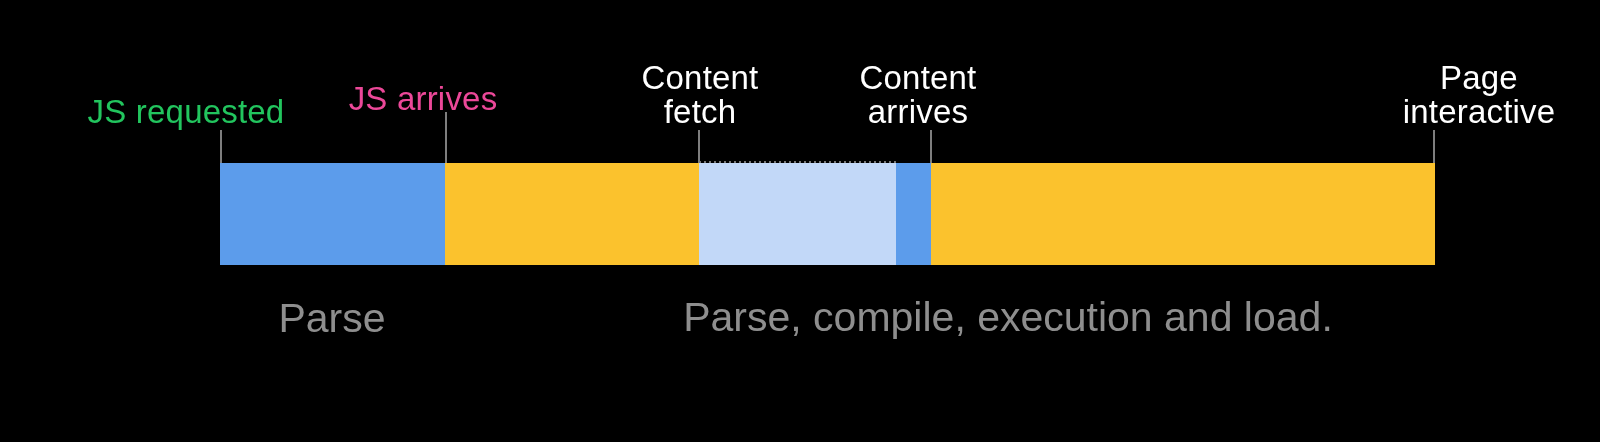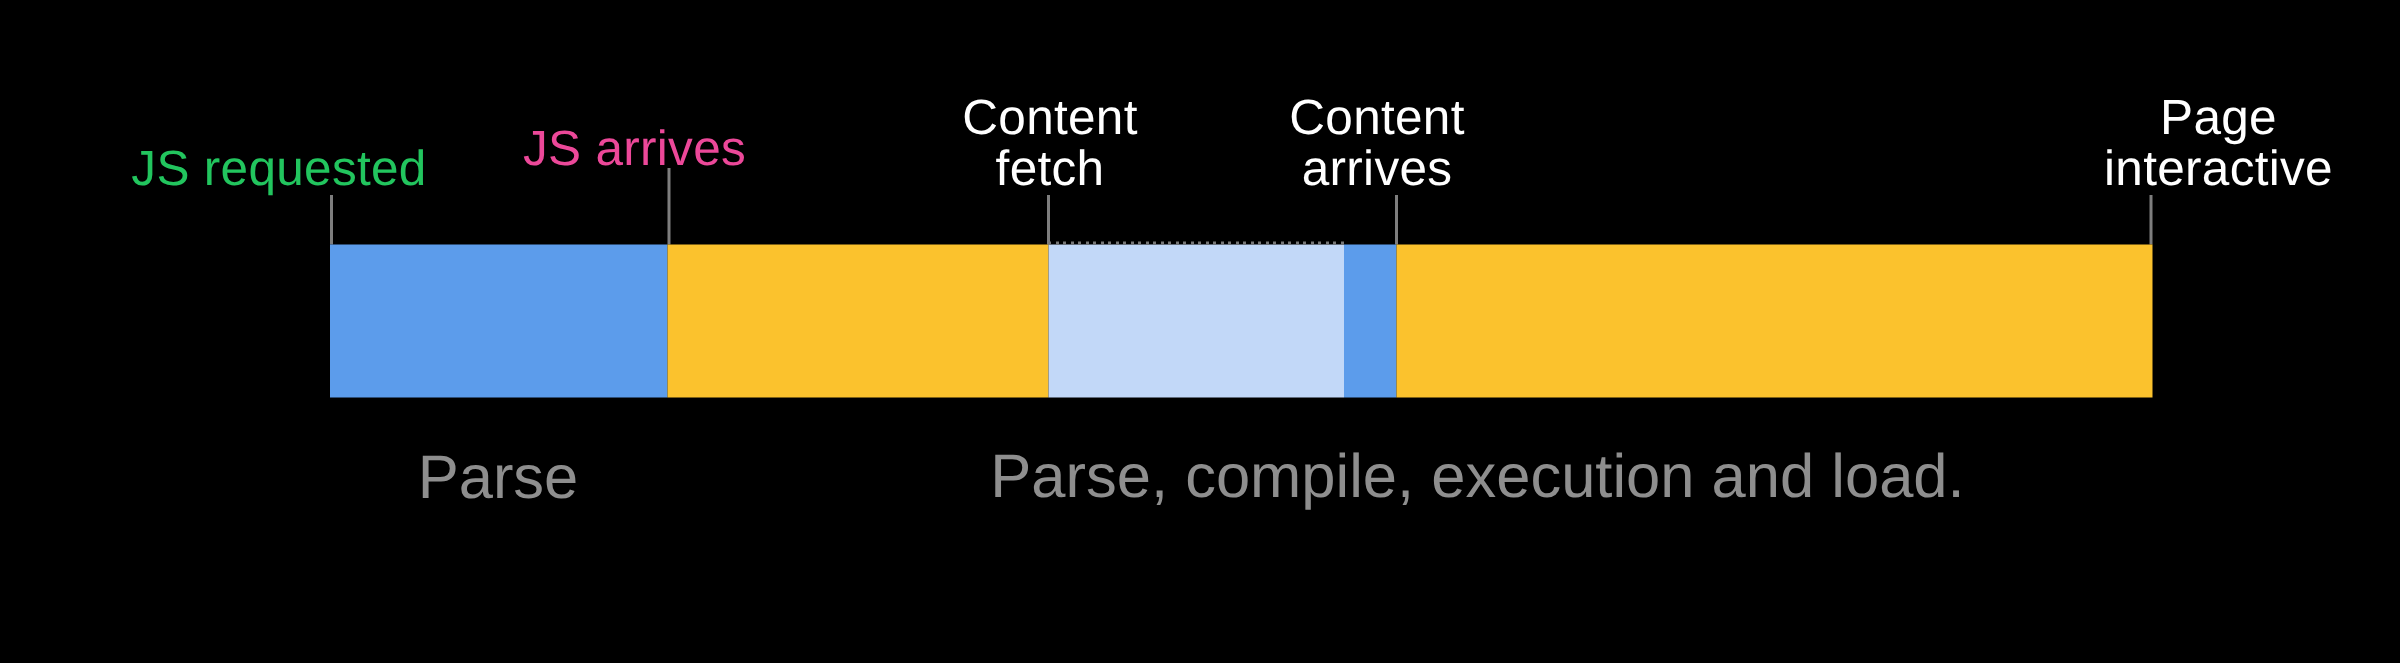--- a/index.html
+++ b/index.html
@@ -55,21 +55,21 @@
 
   .phase {
     position: absolute;
     transform: translateX(-50%);
     color: #8E8E8E;
     font-size: 41px;
     line-height: 42px;
     white-space: nowrap;
   }
   .p1 { left: 332px; top: 297px; }
-  .p2 { left: 985px; top: 296px; }
+  .p2 { left: 1008px; top: 296px; }
 </style>
 </head>
 <body>
 
 <div class="canvas" style="background: rgb(0, 0, 0);">
 
   <div class="milestone m1" style="color: #22c55e;">JS requested</div>
   <div class="milestone m2" style="color: #ec4899;">JS arrives</div>
   <div class="milestone m3" style="color: rgb(255, 255, 255);">Content
 fetch</div>

